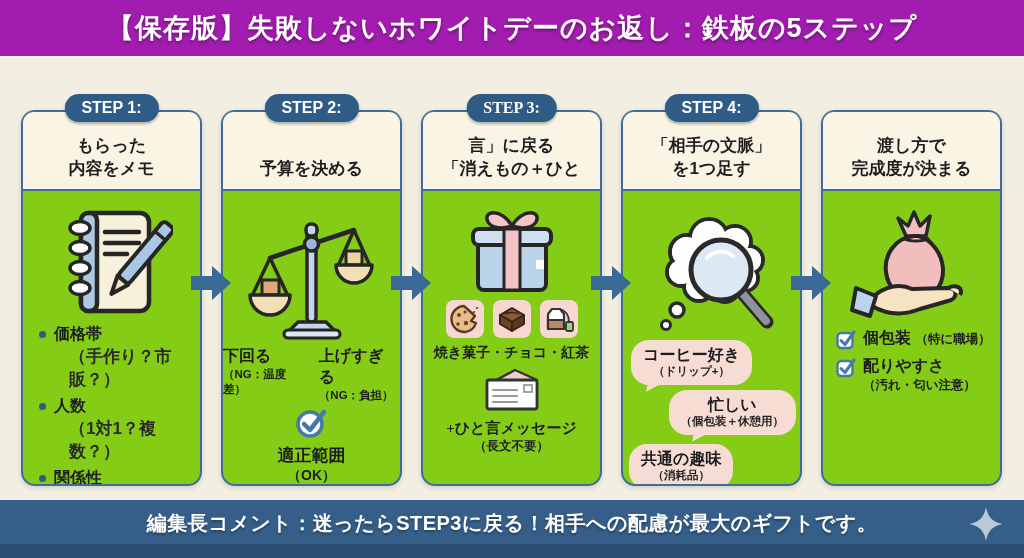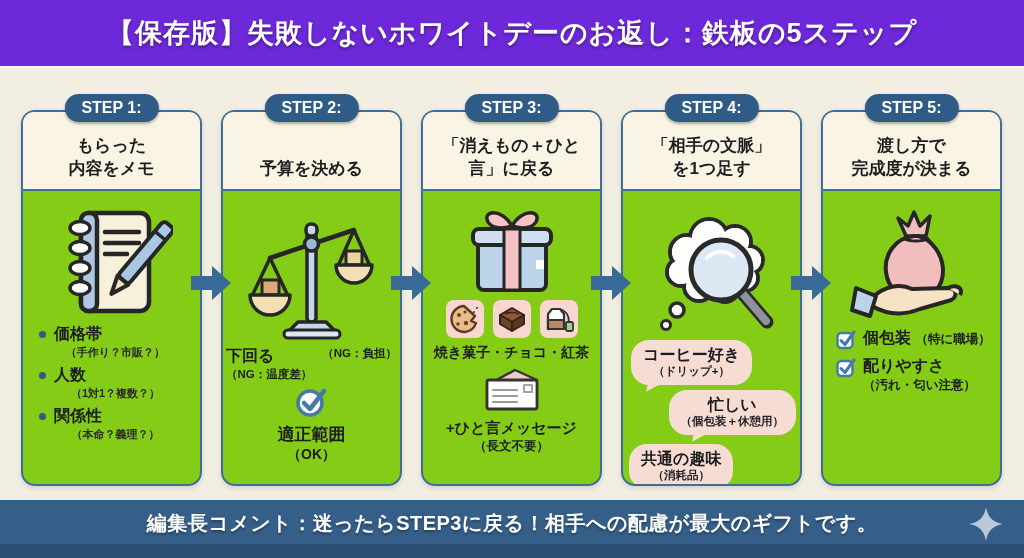--- a/index.html
+++ b/index.html
@@ -6,35 +6,35 @@
   html,body { width:1024px; height:558px; }
   body {
     position:relative;
     background:#f2eee1;
     font-family:"Liberation Sans","DejaVu Sans",sans-serif;
     color:#1d1d1f;
     overflow:hidden;
   }
   
   .banner {
-    position:absolute; top:0; left:0; width:1024px; height:66px;
-    background:#6d28d9; display:flex; align-items:center; justify-content:center;
+    position:absolute; top:0; left:0; width:1024px; height:56px;
+    background:#a21caf; display:flex; align-items:center; justify-content:center;
     box-shadow:0 2px 0 rgba(255,255,255,.6);
   }
   .banner h1 {
     color:#fff; font-size:27px; font-weight:bold; letter-spacing:1px;
     text-shadow:0 2px 3px rgba(0,0,0,.35);
   }
   
   .card {
     position:absolute; top:110px; width:181px; height:376px;
     background:#84cc16; border:2.5px solid #3f6d99; border-radius:14px;
     box-shadow:0 2px 5px rgba(60,80,100,.18);
   }
-  .c1{left:21px;} .c2{left:221px;} .c3{left:421px;} .c4{left:621px;} .c5{left:821px;}
+  .c1{left:21px;} .c2{left:221px;} .c3{left:421px;font-family:Liberation Serif, serif;} .c4{left:621px;} .c5{left:821px;}
   .badge {
     position:absolute; top:-18px; left:50%; transform:translateX(-50%);
     background:#2e5c87; color:#fff; font-weight:bold; font-size:16px;
     padding:5px 17px; border-radius:20px; white-space:nowrap;
     box-shadow:0 2px 3px rgba(0,0,0,.3); z-index:3;
   }
   .card-head {
     position:absolute; top:0; left:0; right:0; height:79px;
     background:#f9f4e4; border-bottom:2.5px solid #3f6d99;
     border-radius:11px 11px 0 0;
@@ -50,21 +50,21 @@
   
   .arrow { position:absolute; top:265px; width:40px; height:36px; z-index:2; }
   .a1{left:191px;} .a2{left:391px;} .a3{left:591px;} .a4{left:791px;}
   
   .icon-lg { margin-top:12px; }
   .bullets { width:100%; padding:2px 23px 0 16px; }
   .bullet { margin-bottom:5px; }
   .bullet-head { display:flex; align-items:center; gap:8px; }
   .dot { width:7px; height:7px; border-radius:50%; background:#2e5c87; flex:0 0 auto; }
   .bullet-label { font-size:16px; font-weight:bold; }
-  .bullet-note { font-size:11px; font-weight:bold; color:#2a2a2a; margin-left:15px;text-align:center; }
+  .bullet-note { font-size:17px; font-weight:bold; color:#2a2a2a; margin-left:30px; }
   
   .ng-row { display:flex; justify-content:center; gap:10px; width:100%; margin-top:2px; }
   .ng-col { }
   .ng-label { font-size:16px; font-weight:bold; }
   .ng-note { font-size:11.5px; font-weight:bold; }
   .check-circle { margin-top:5px; }
   .ok-label { font-size:17px; font-weight:bold; margin-top:2px; }
   .ok-note { font-size:14px; font-weight:bold; }
   
   .mini-icons { display:flex; gap:9px; margin-top:2px; }
@@ -200,40 +200,41 @@
         <path d="M52 116 h28 l9 9 h-46 Z" fill="#c4d7ea" stroke="#262626" stroke-width="3.5" stroke-linejoin="round"></path>
         <rect x="38" y="124" width="56" height="8" rx="4" fill="#dce7f1" stroke="#262626" stroke-width="3"></rect>
       </svg>
     </span>
     <div class="ng-row">
       <div class="ng-col">
         <div class="ng-label">下回る</div>
         <div class="ng-note">（NG：温度差）</div>
       </div>
       <div class="ng-col">
+        <div class="ng-label">上げすぎる</div>
         <div class="ng-note">（NG：負担）</div>
       </div>
     </div>
     <span class="check-circle">
       <svg width="32" height="30" viewBox="0 0 32 30">
         <circle cx="14" cy="16" r="12" fill="#fff" stroke="#4579a8" stroke-width="3.5"></circle>
         <path d="M8 16 L14 22 L28 4" fill="none" stroke="#4579a8" stroke-width="4.5" stroke-linecap="round" stroke-linejoin="round"></path>
       </svg>
     </span>
     <div class="ok-label">適正範囲</div>
     <div class="ok-note">（OK）</div>
   </div>
 </section>
 
 <section class="card c3">
   <div class="badge">STEP 3:</div>
   <div class="card-head">
     <div class="card-title">
+      <span>言」に戻る</span>
       <span>「消えもの＋ひと</span>
-      <span>言」に戻る</span>
     </div>
   </div>
   <div class="card-body">
     <span class="icon-lg" style="margin-top:8px;">
       <svg width="96" height="92" viewBox="0 0 96 92">
         <rect x="14" y="38" width="68" height="50" rx="6" fill="#bcd4ea" stroke="#262626" stroke-width="4"></rect>
         <rect x="9" y="27" width="78" height="16" rx="6" fill="#cfdff0" stroke="#262626" stroke-width="4"></rect>
         <rect x="40" y="27" width="16" height="61" fill="#f3c3c6" stroke="#262626" stroke-width="3"></rect>
         <path d="M48 24 C38 6 18 8 24 20 C28 27 40 27 48 24 Z" fill="#f3c3c6" stroke="#262626" stroke-width="3.5" stroke-linejoin="round"></path>
         <path d="M48 24 C58 6 78 8 72 20 C68 27 56 27 48 24 Z" fill="#f3c3c6" stroke="#262626" stroke-width="3.5" stroke-linejoin="round"></path>
@@ -338,21 +339,20 @@
       </div>
       <div class="bubble b3">
         <div class="bubble-label">共通の趣味</div>
         <div class="bubble-note">（消耗品）</div>
       </div>
     </div>
   </div>
 </section>
 
 <section class="card c5">
-  <div class="badge">STEP 5:</div>
   <div class="card-head">
     <div class="card-title">
       <span>渡し方で</span>
       <span>完成度が決まる</span>
     </div>
   </div>
   <div class="card-body">
     <span class="icon-lg" style="margin-top:6px;">
       <svg width="128" height="122" viewBox="0 0 128 122">
         <path d="M58 36 L50 18 L60 26 L66 12 L72 26 L82 16 L78 36 Z" fill="#f2bdbd" stroke="#262626" stroke-width="3.5" stroke-linejoin="round"></path>

